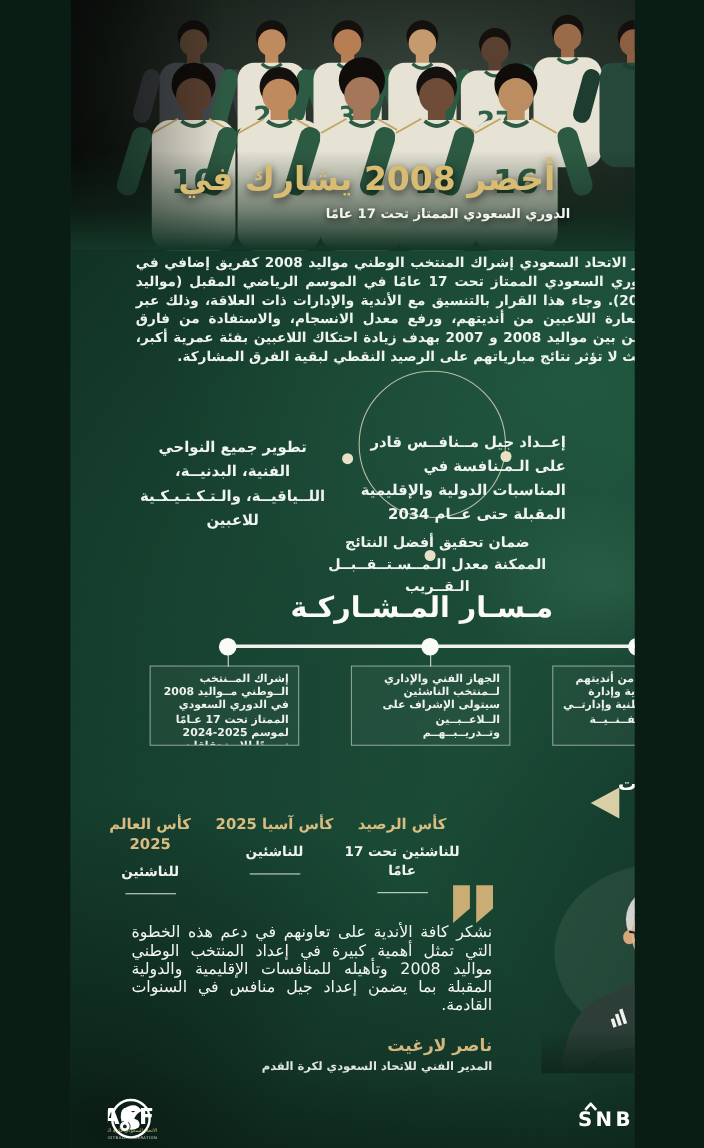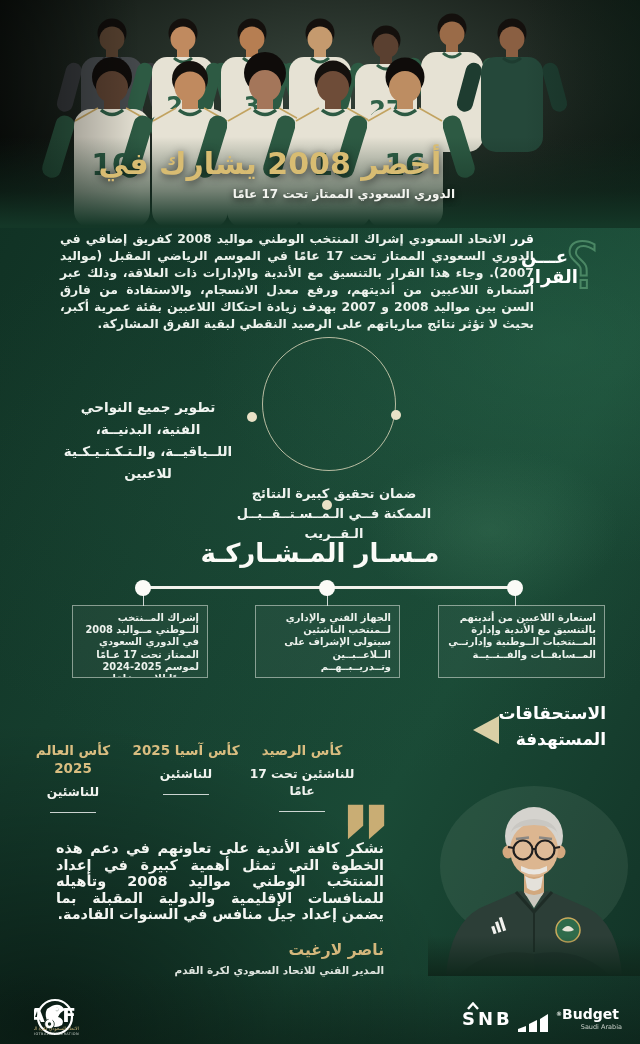--- a/index.html
+++ b/index.html
@@ -1,18 +1,18 @@
 <!DOCTYPE html>
 <html lang="ar"><head>
 <meta charset="utf-8">
 <style>
   * { margin:0; padding:0; box-sizing:border-box; font-family:"DejaVu Sans", sans-serif; }
   body { background:#0a1d15; }
   .page {
-    position:relative; width:640px; height:1044px; overflow:hidden; margin:0 auto;
+    position:relative; width:513px; height:1044px; overflow:hidden; margin:0 auto;
     background:
       radial-gradient(520px 320px at 88% 33%, rgba(45,110,80,.38), rgba(45,110,80,0) 70%),
       radial-gradient(620px 420px at 50% 47%, rgba(40,95,70,.22), rgba(40,95,70,0) 70%),
       radial-gradient(700px 500px at 6% 98%, rgba(0,0,0,.55), rgba(0,0,0,0) 60%),
       linear-gradient(118deg, #0f2e21 0%, #174231 48%, #1a4a36 68%, #123226 100%);
   }
   .abs { position:absolute; }
   .rtl { direction:rtl; }
 
   
@@ -77,21 +77,21 @@
     border-right:26px solid #d9cfa6; }
   .ent-item { top:704px; width:112px; text-align:center; direction:rtl; }
   .ent-title { font-size:13.5px; font-weight:bold; color:#d9bd80; line-height:18px;margin-top:37px; }
   .ent-sub { font-size:12.3px; font-weight:bold; color:#f2f4f0; line-height:17px; margin-top:7px; }
   .ent-line { width:46px; height:1px; background:rgba(255,255,255,.78); margin:11px auto 0; }
   .ent-1 { left:350px; } .ent-2 { left:246px; } .ent-3 { left:130px; } .ent-4 { left:17px; }
 
   
   .quote-mark { left:346px; top:802px; }
   .quote-text { left:56px; top:840px; width:328px; direction:rtl; text-align:justify;
-    font-size:14.4px; font-weight:700; line-height:16.5px; color:#f4f6f2; }
+    font-size:14.4px; font-weight:400; line-height:16.5px; color:#f4f6f2; }
   .quote-author { left:56px; top:941px; width:328px; direction:rtl; text-align:right;
     font-size:15.5px; font-weight:bold; color:#d4b77c; }
   .quote-role { left:56px; top:964px; width:328px; direction:rtl; text-align:right;
     font-size:10.5px; font-weight:700; color:#dfe5df; }
   .coach { left:428px; top:784px; }
 
   
   .bottom-shade { left:0; top:972px; width:640px; height:72px;
     background:linear-gradient(to bottom, rgba(8,22,15,0), rgba(8,22,15,.38)); }
   .saff { left:34px; top:994px; }
@@ -253,22 +253,23 @@
     <div class="about-l1">عـــن</div>
     <div class="about-l2">القرار</div>
   </div>
 
   <div class="abs swoosh"></div>
   <div class="abs goal-ring"></div>
   <div class="abs dot" style="left:391px; top:410px;"></div>
   <div class="abs dot" style="left:247px; top:412px;"></div>
   <div class="abs dot" style="left:322px; top:500px;"></div>
 
+  <div class="abs rtl goal-right">إعــداد جيل مــنافــس قادر على الـمـنافسة في المناسبات الدولية والإقليمية المقبلة حتى عــام 2034</div>
   <div class="abs rtl goal-left">تطوير جميع النواحي الفنية، البدنيــة، اللــياقيــة، والـتـكـتـيـكـية للاعبين</div>
-  <div class="abs rtl goal-bottom">ضمان تحقيق كبيرة النتائج الممكنة فــي الـمــسـتــقــبــل الـقــريب</div>
+  <div class="abs rtl goal-bottom">ضمان تحقيق أفضل النتائج الممكنة معدل الـمــسـتــقــبــل الـقــريب</div>
 
   <div class="abs rtl path-title">مـسـار المـشـاركـة</div>
   <div class="abs tl-line"></div>
   <div class="abs tl-dot" style="left:135px;"></div>
   <div class="abs tl-dot" style="left:319px;"></div>
   <div class="abs tl-dot" style="left:507px;"></div>
   <div class="abs tl-tick" style="left:143px;"></div>
   <div class="abs tl-tick" style="left:327px;"></div>
   <div class="abs tl-tick" style="left:515px;"></div>
   <div class="abs step-box step-2">الجهاز الفني والإداري لــمنتخب الناشئين سيتولى الإشراف على الــلاعــبــين وتــدريــبــهــم</div>

